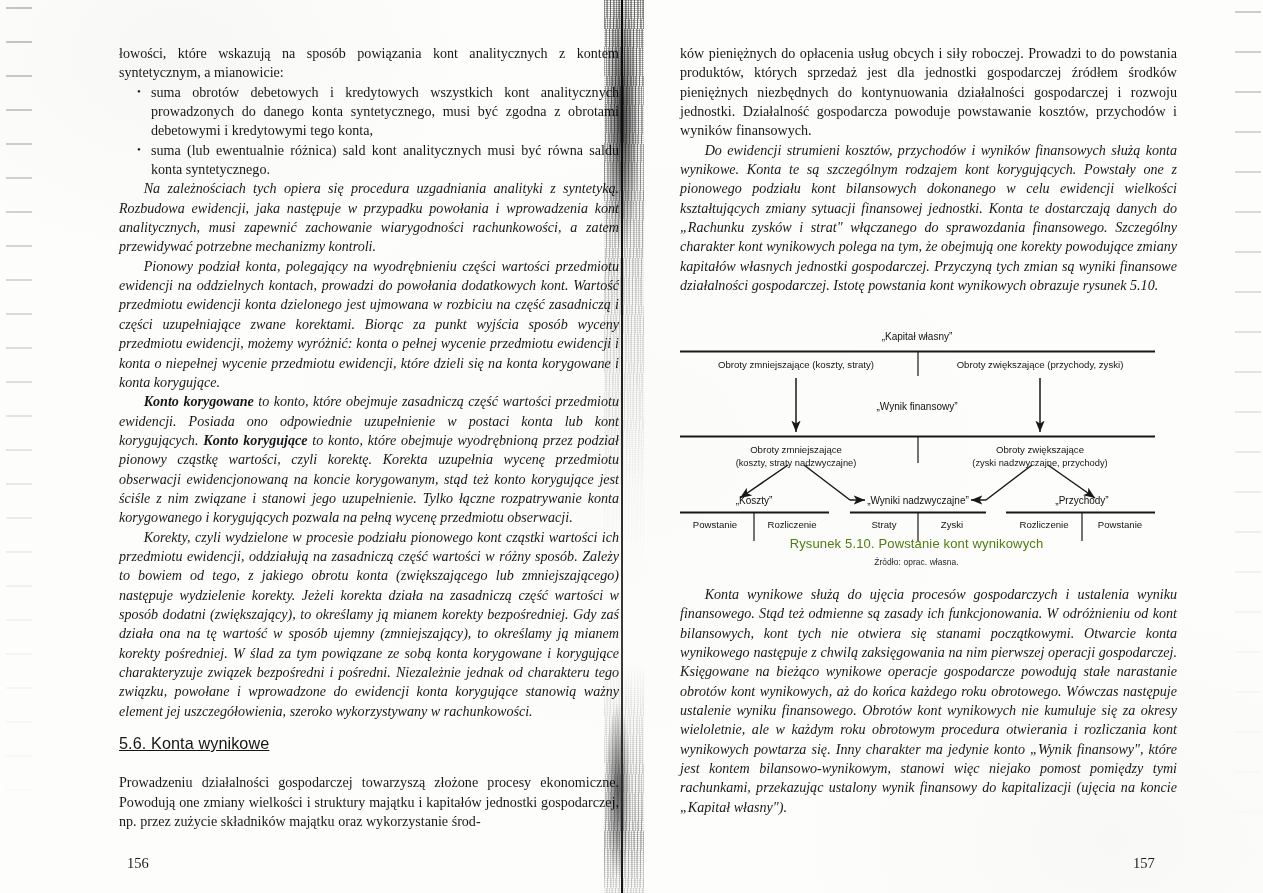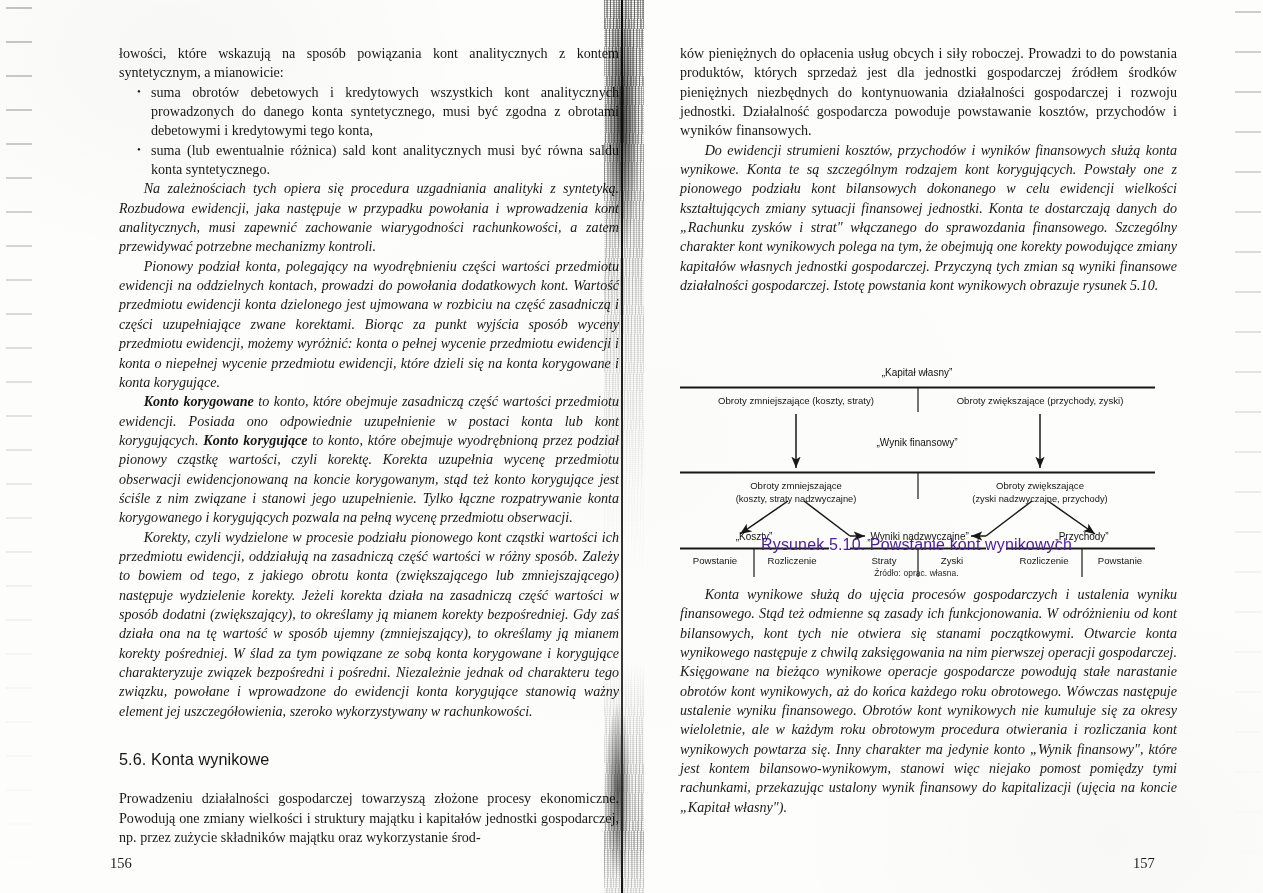--- a/index.html
+++ b/index.html
@@ -66,21 +66,21 @@
     color:#161616;
   }
 
   
   .folio{
     position:absolute;
     font-size:14.5px;
     color:#1b1b1b;
     font-family:"Liberation Serif","DejaVu Serif",serif;
   }
-  .folio-left{left:110px;top:855px;text-align:right;}
+  .folio-left{left:127px;top:855px;text-align:right;}
   .folio-right{left:1133px;top:855px;}
 
   
   #gutter{
     position:absolute;left:596px;top:0;width:54px;height:893px;pointer-events:none;
   }
   #gutter .core{
     position:absolute;left:25px;top:0;width:2.2px;height:893px;
     background:linear-gradient(to bottom,#0a0a0a 0%,#111 28%,#2b2b2b 52%,#3a3a3a 72%,#2a2a2a 88%,#141414 100%);
   }
@@ -113,29 +113,28 @@
     mask-image:linear-gradient(to bottom,rgba(0,0,0,.9) 0%,rgba(0,0,0,.5) 40%,rgba(0,0,0,.15) 70%,rgba(0,0,0,0) 100%);
   }
   .edge-speck.l{left:6px;}
   .edge-speck.r{right:2px;background-image:repeating-linear-gradient(0deg,rgba(0,0,0,.42) 0 2px,transparent 2px 40px);}
 
   
   #figure{
     position:absolute;left:668px;top:326px;width:497px;height:245px;
     font-family:"Liberation Sans","DejaVu Sans",sans-serif;
     color:#be185d;
-    margin-top:36px;
   }
   #figure svg{display:block;}
   .fig-caption{
     position:absolute;left:668px;top:536px;width:497px;text-align:center;
     font-family:"Liberation Sans","DejaVu Sans",sans-serif;
   }
-  .fig-caption .cap-main{font-size:16px;letter-spacing:.15px;color:#4c1d95;}
-  .fig-caption .cap-src{font-size:8.4px;margin-top:14px;color:#1d1d1d;letter-spacing:.1px;}
+  .fig-caption .cap-main{font-size:13px;letter-spacing:.15px;color:#4d7c0f;}
+  .fig-caption .cap-src{font-size:8.4px;margin-top:6px;color:#1d1d1d;letter-spacing:.1px;}
 
   .fg-t{font-size:9.6px;fill:#141414;font-family:"Liberation Sans","DejaVu Sans",sans-serif;}
   .fg-t-sm{font-size:9.3px;fill:#141414;font-family:"Liberation Sans","DejaVu Sans",sans-serif;}
   .fg-acc{font-size:10px;fill:#101010;font-family:"Liberation Sans","DejaVu Sans",sans-serif;}
   .fg-line{stroke:#181818;fill:none;}
 </style>
 </head>
 <body>
 
 <div id="scan">
@@ -152,21 +151,21 @@
       <li>suma (lub ewentualnie różnica) sald kont analitycznych musi być równa saldu konta syntetycznego.</li>
     </ul>
 
     <p class="p-ind">Na zależnościach tych opiera się procedura uzgadniania analityki z syntetyką. Rozbudowa ewidencji, jaka następuje w przypadku powołania i wprowadzenia kont analitycznych, musi zapewnić zachowanie wiarygodności rachunkowości, a zatem przewidywać potrzebne mechanizmy kontroli.</p>
     <p class="p-ind">Pionowy podział konta, polegający na wyodrębnieniu części wartości przedmiotu ewidencji na oddzielnych kontach, prowadzi do powołania dodatkowych kont. Wartość przedmiotu ewidencji konta dzielonego jest ujmowana w rozbiciu na część zasadniczą i części uzupełniające zwane korektami. Biorąc za punkt wyjścia sposób wyceny przedmiotu ewidencji, możemy wyróżnić: konta o pełnej wycenie przedmiotu ewidencji i konta o niepełnej wycenie przedmiotu ewidencji, które dzieli się na konta korygowane i konta korygujące.</p>
 
     <p class="p-ind"><b>Konto korygowane</b><span> to konto, które obejmuje zasadniczą część wartości przedmiotu ewidencji. Posiada ono odpowiednie uzupełnienie w postaci konta lub kont korygujących. </span><b>Konto korygujące</b><span> to konto, które obejmuje wyodrębnioną przez podział pionowy cząstkę wartości, czyli korektę. Korekta uzupełnia wycenę przedmiotu obserwacji ewidencjonowaną na koncie korygowanym, stąd też konto korygujące jest ściśle z nim związane i stanowi jego uzupełnienie. Tylko łączne rozpatrywanie konta korygowanego i korygujących pozwala na pełną wycenę przedmiotu obserwacji.</span></p>
 
     <p class="p-ind">Korekty, czyli wydzielone w procesie podziału pionowego kont cząstki wartości ich przedmiotu ewidencji, oddziałują na zasadniczą część wartości w różny sposób. Zależy to bowiem od tego, z jakiego obrotu konta (zwiększającego lub zmniejszającego) następuje wydzielenie korekty. Jeżeli korekta działa na zasadniczą część wartości w sposób dodatni (zwiększający), to określamy ją mianem korekty bezpośredniej. Gdy zaś działa ona na tę wartość w sposób ujemny (zmniejszający), to określamy ją mianem korekty pośredniej. W ślad za tym powiązane ze sobą konta korygowane i korygujące charakteryzuje związek bezpośredni i pośredni. Niezależnie jednak od charakteru tego związku, powołane i wprowadzone do ewidencji konta korygujące stanowią ważny element jej uszczegółowienia, szeroko wykorzystywany w rachunkowości.</p>
 
-    <h2 class="section-head" style="margin-top:29px;margin-bottom:20px;">5.6.  Konta wynikowe</h2>
+    <h2 class="section-head" style="margin-top:13px;margin-bottom:20px;text-decoration:underline;">5.6.  Konta wynikowe</h2>
 
     <p class="p-noind">Prowadzeniu działalności gospodarczej towarzyszą złożone procesy ekonomiczne. Powodują one zmiany wielkości i struktury majątku i kapitałów jednostki gospodarczej, np. przez zużycie składników majątku oraz wykorzystanie środ-</p>
   </div>
 
   <div class="folio folio-left">156</div>
 
   <div id="gutter">
     <div class="haze-top"></div>
     <div class="speck"></div>
     <div class="haze-bottom"></div>

